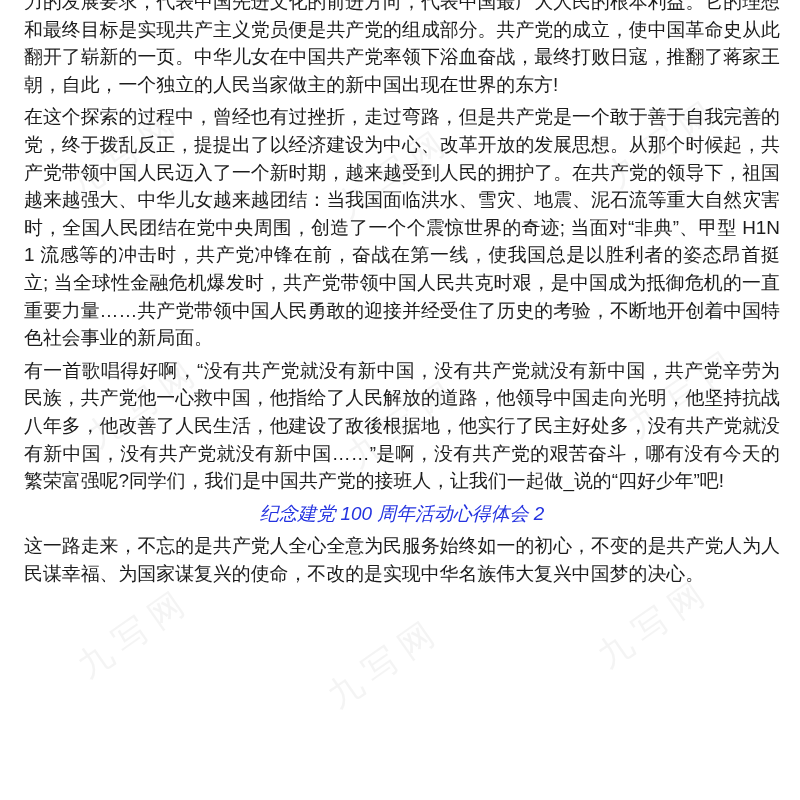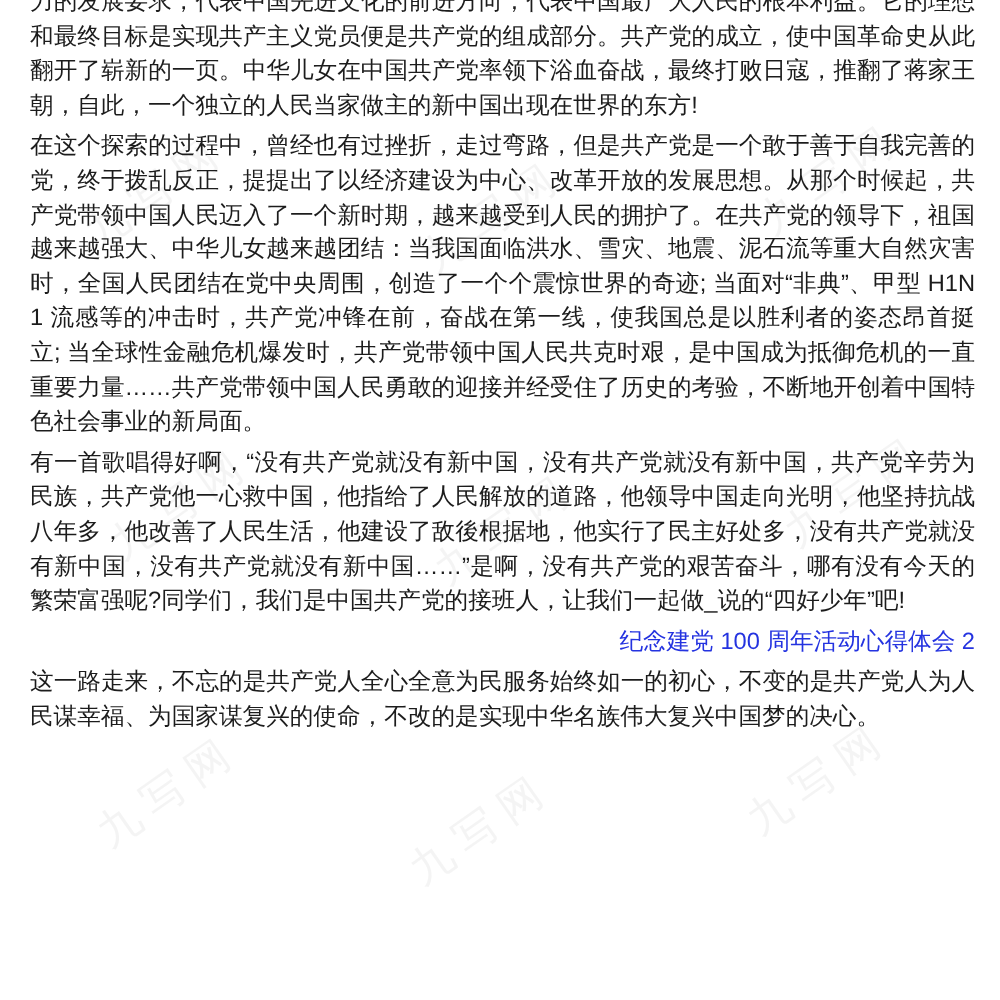--- a/index.html
+++ b/index.html
@@ -52,22 +52,23 @@
     margin: 0 0 5px 0;
     font-size: 18.9px;
     line-height: 27.6px;
     text-align: justify;
     text-justify: inter-ideograph;
     color: var(--text-color);
     word-break: break-all;
   }
   .block.heading {
     color: var(--heading-color);
-    text-align: right;
+    text-align: center;
     cursor: pointer;
+    font-style: italic;
   }
 </style>
 </head>
 <body>
 
 <div class="page">
   <div class="watermark-layer">
       <span class="wm" style="left: 60px; top: 130px; opacity: 0.13;">九写网</span>
       <span class="wm" style="left: 330px; top: 150px; opacity: 0.13;">九写网</span>
       <span class="wm" style="left: 600px; top: 120px; opacity: 0.13;">九写网</span>

